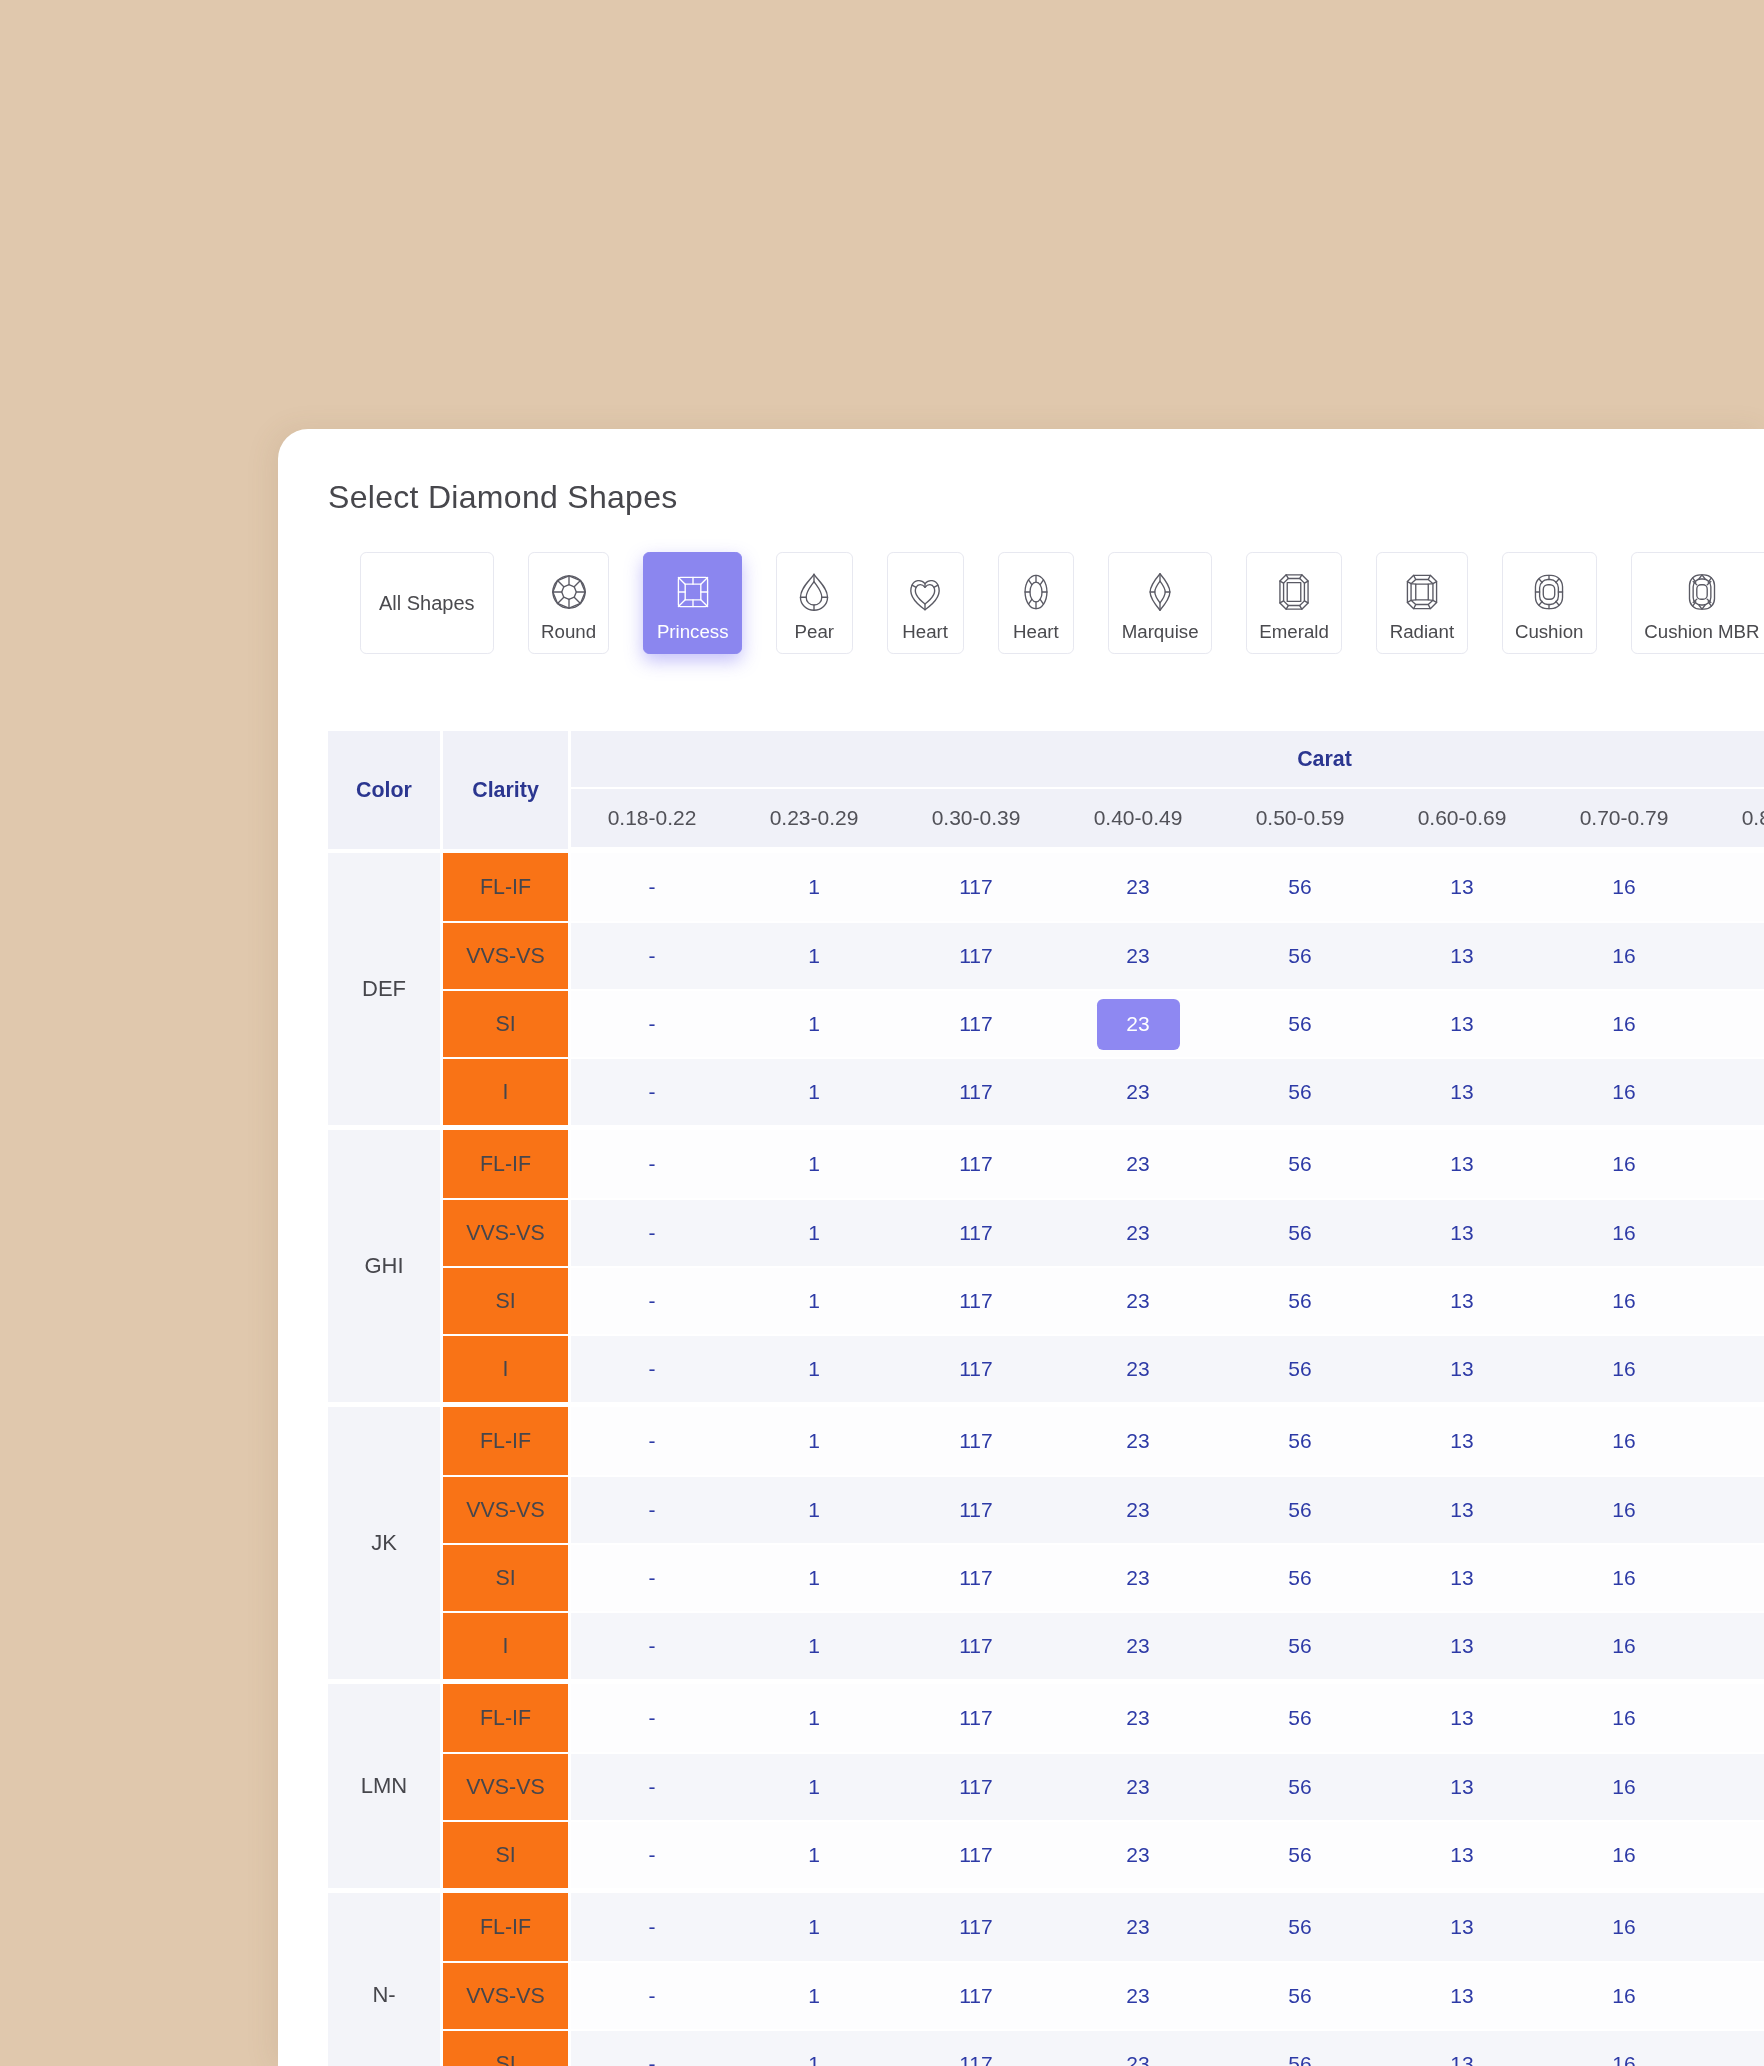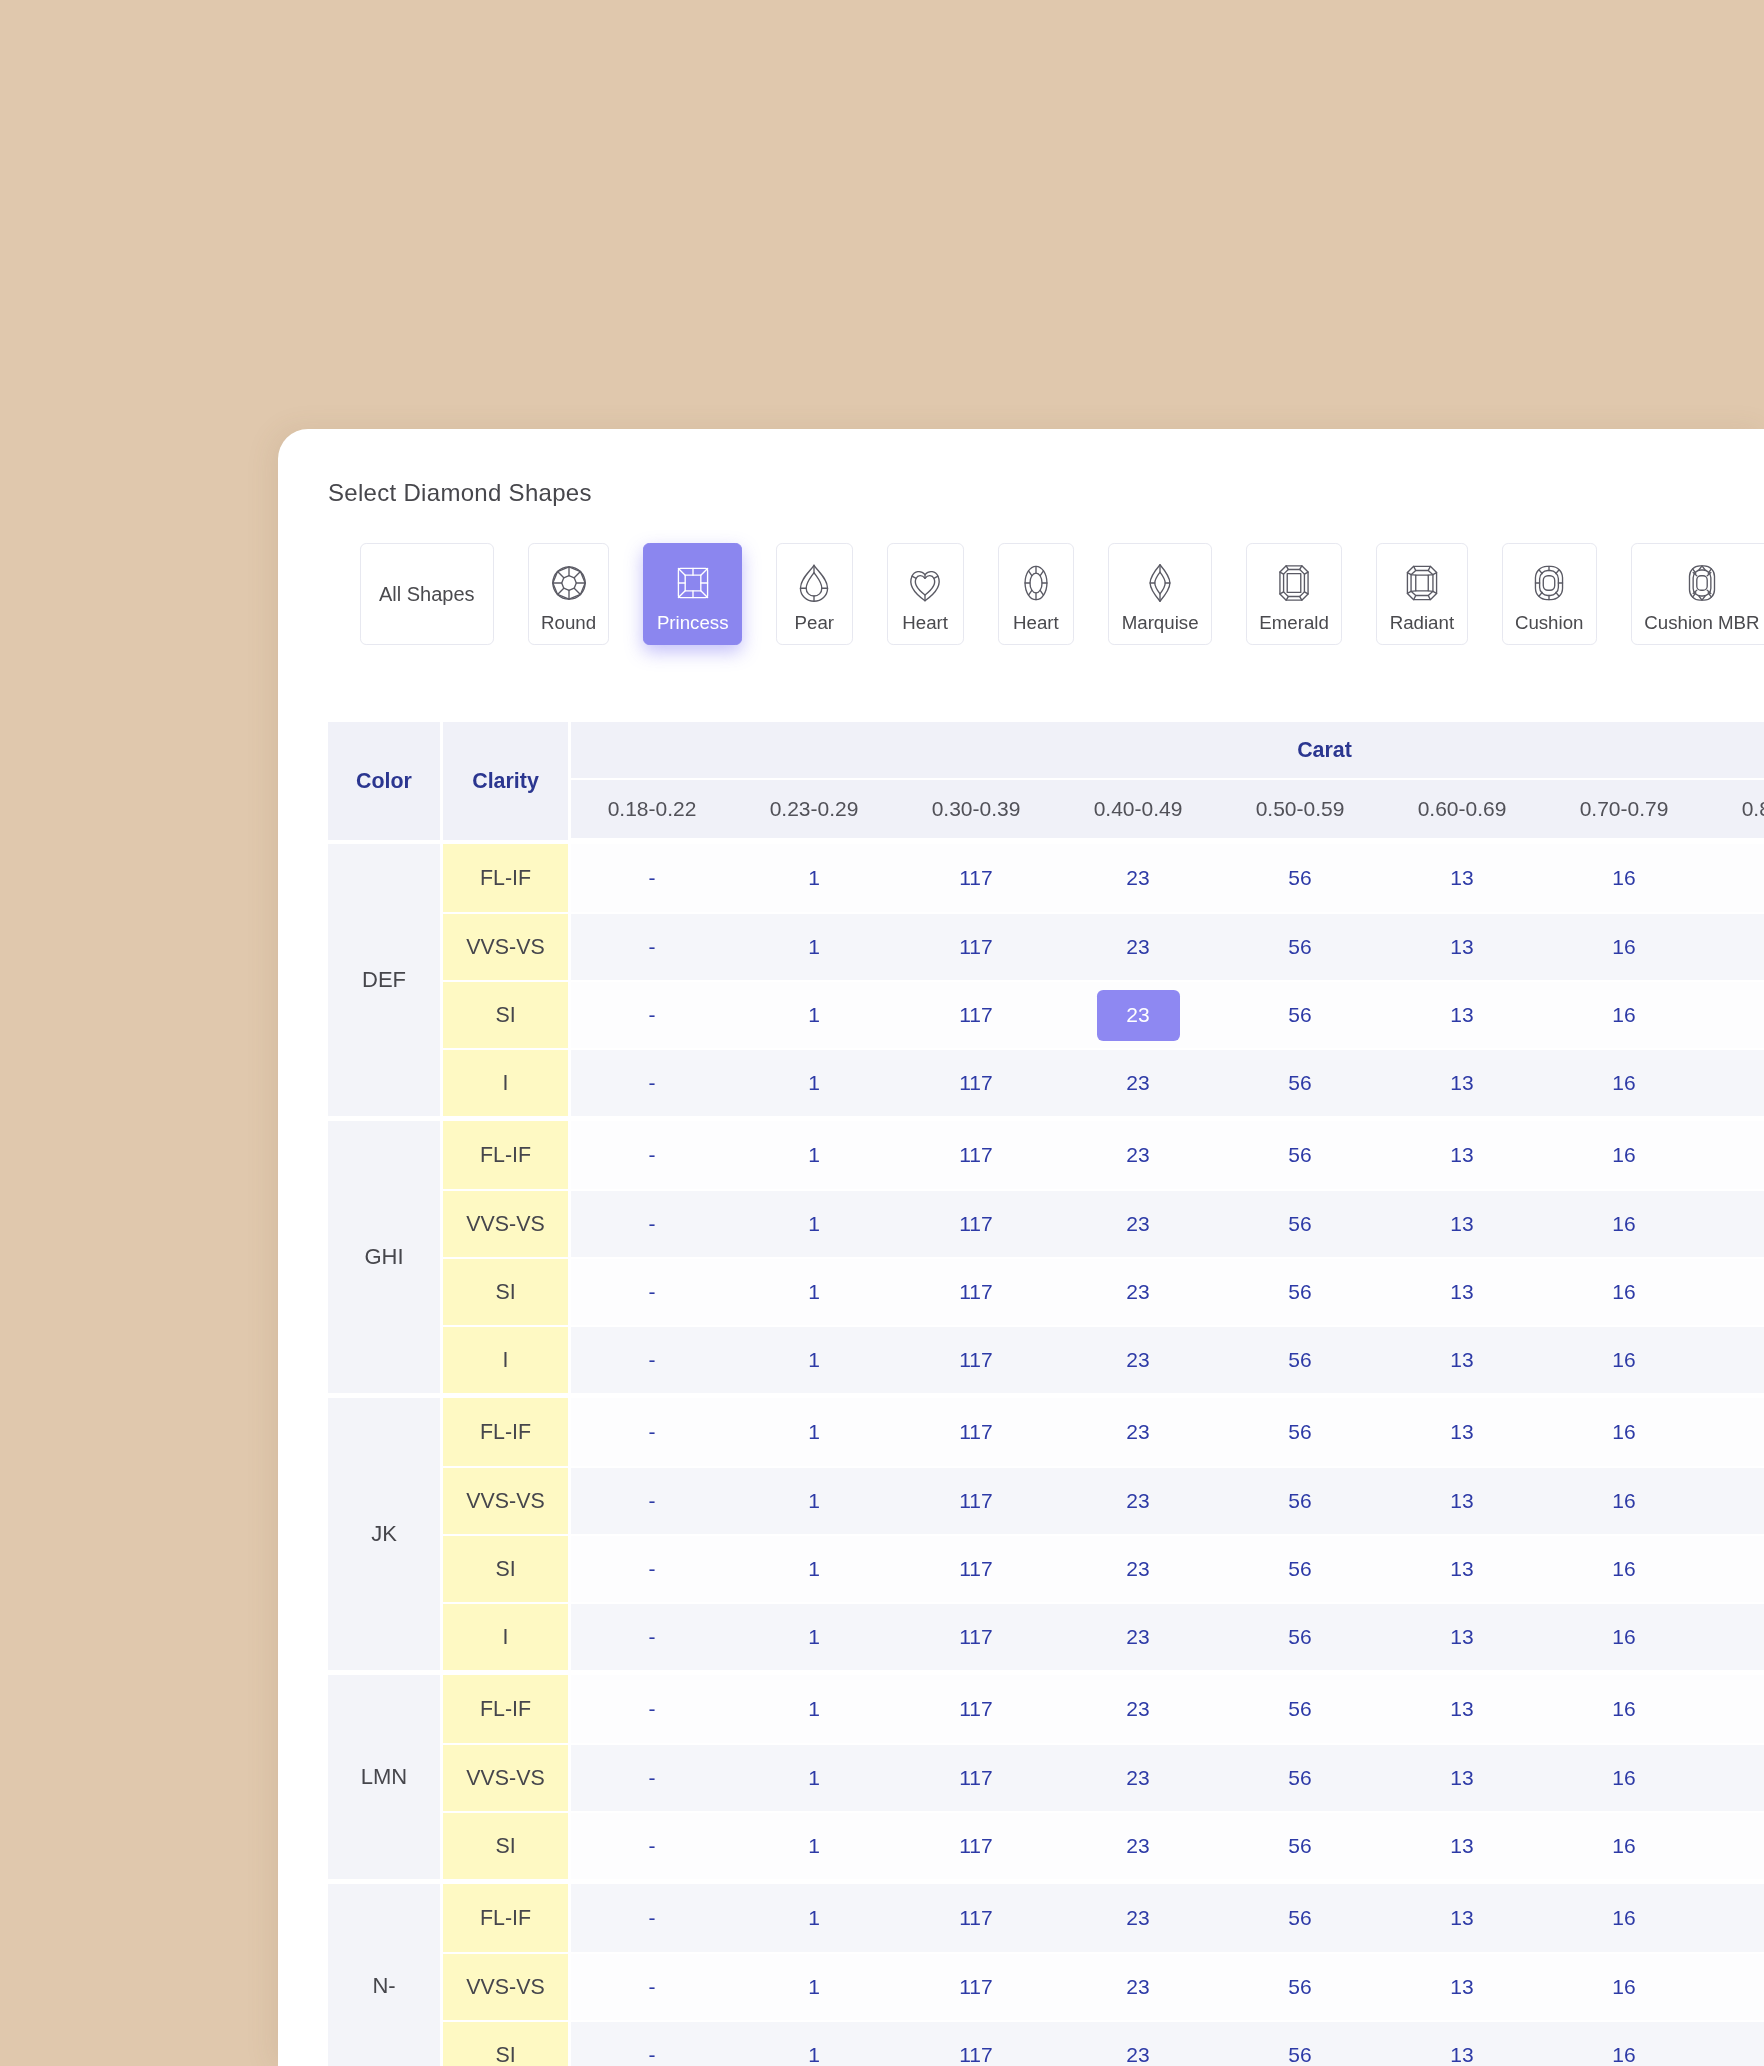--- a/index.html
+++ b/index.html
@@ -8,21 +8,21 @@
 
   .screen { position:relative; width:1765px; height:2066px; background:#e0c8ad; overflow:hidden; }
 
   .card {
     position:absolute; left:278px; top:429px; right:0; bottom:0;
     background:#ffffff; border-top-left-radius:30px;
     padding:50px 0 0 50px; overflow:hidden;
     box-shadow:-5.5px 0 28px rgba(120,90,60,0.10);
   }
 
-  .title { font-size:24px; font-weight:500; color:#47474c; letter-spacing:0.3px; }
+  .title { font-size:32px; font-weight:500; color:#47474c; letter-spacing:0.3px; }
 
   
   .shapes { display:flex; align-items:stretch; gap:34px; margin-top:36px; height:102px;padding-left:32px; }
   .shape-btn {
     display:flex; flex-direction:column; align-items:center; justify-content:flex-end;
     border:1.4px solid #e7e8f0; border-radius:6.2px; background:#fff;
     padding:8.3px 12.4px 9.7px 12.4px; color:#5a5a64; cursor:pointer;
   }
   .shape-btn svg { width:50px; height:50px; stroke:currentColor; fill:none; stroke-width:1.3; stroke-linejoin:round; stroke-linecap:round; margin-bottom:4.1px; }
   .shape-label { font-size:18.7px; color:#4a4a4e; white-space:nowrap; }
@@ -61,21 +61,21 @@
   .group + .group { border-top:5.5px solid #fff; }
   .g-color {
     width:115px; background:#f3f4f9; border-right:3.5px solid #fff;
     display:flex; align-items:center; justify-content:center;
     font-size:22px; color:#46464c;
   }
   .g-rows { flex:1; display:flex; flex-direction:column; }
   .row { display:flex; height:68px; }
   .row + .row { border-top:2.1px solid #fff; }
   .c-clarity {
-    width:128px; background:#fef9c3; border-right:3.5px solid #fff;
+    width:128px; background:#f97316; border-right:3.5px solid #fff;
     display:flex; align-items:center; justify-content:center;
     font-size:21.4px; color:#46464c;
   }
   .r-data { flex:1; display:flex; }
   .row.w .r-data { background:#fdfdfe; }
   .row.l .r-data { background:#f5f6fa; }
   .cell {
     width:162px; display:flex; align-items:center; justify-content:center;
     font-size:21px; color:#2d3aa6;
   }

